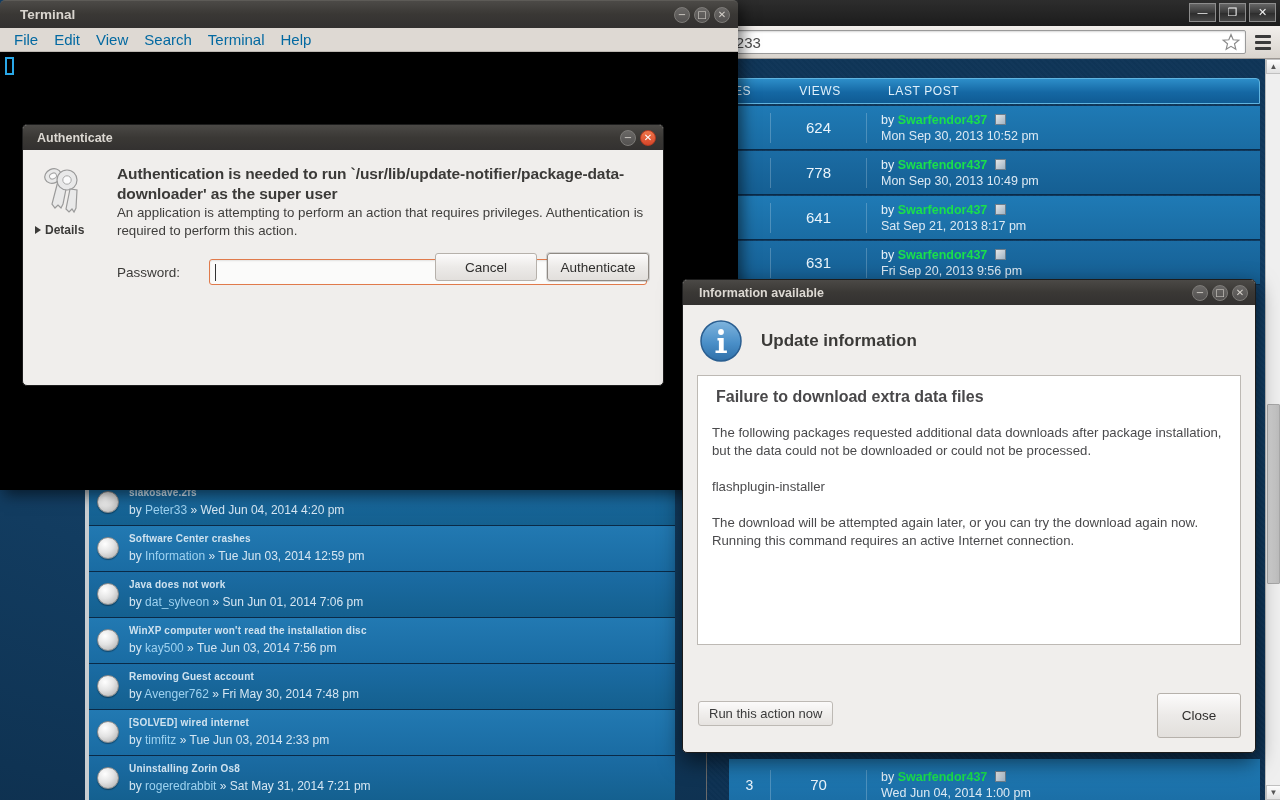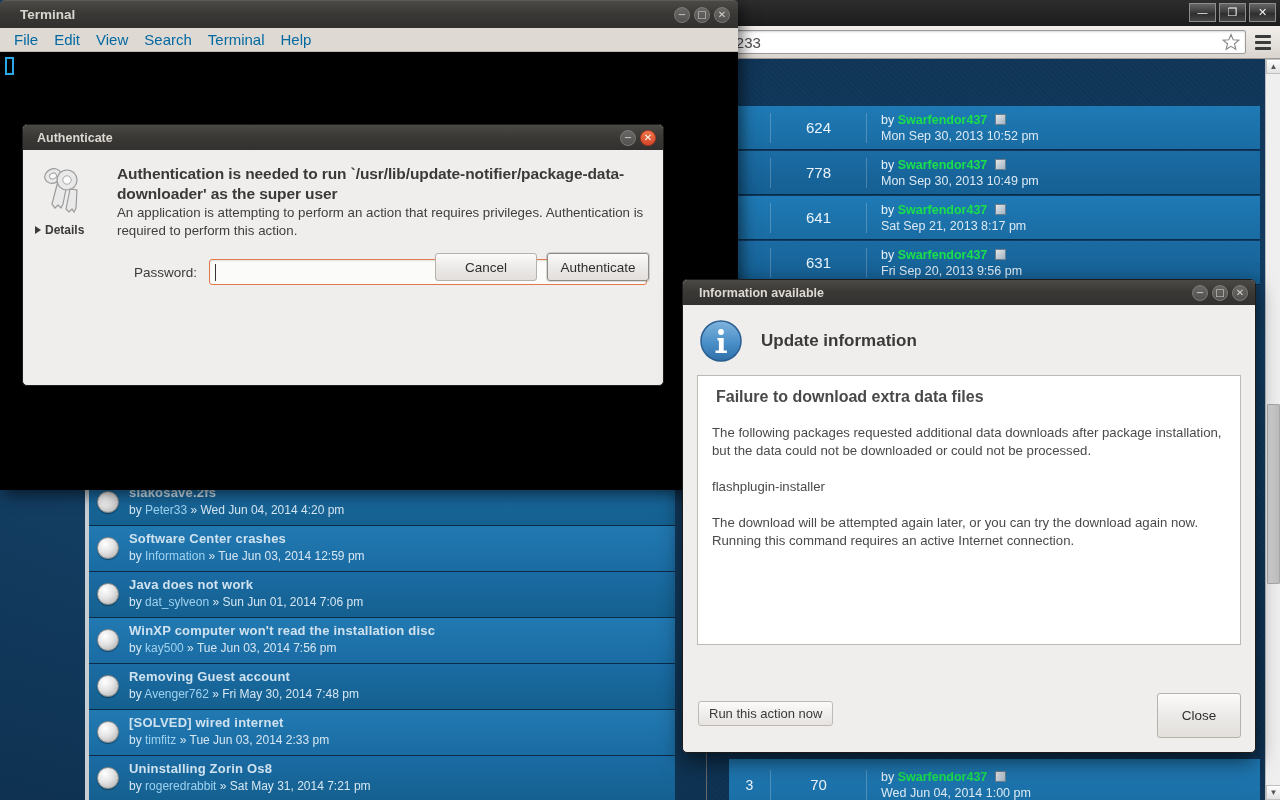--- a/index.html
+++ b/index.html
@@ -162,21 +162,21 @@
   .t-row.odd  { background: linear-gradient(180deg,#1b6ca4 0%,#14608f 100%); }
   .t-row.even { background: linear-gradient(180deg,#2279b2 0%,#1a6ca3 100%); }
   .t-bullet {
     position: absolute; left: 8px; top: 11px;
     width: 22px; height: 22px; border-radius: 50%;
     background: radial-gradient(circle at 35% 30%, #ffffff 0%, #e3e3e3 45%, #a9a9a9 100%);
     border: 1px solid #8c8c8c;
     box-shadow: 0 1px 1px rgba(0,0,0,.35);
   }
   .t-title {
-    font-size: 13px; font-weight: bold; color: #cfe2ef;
+    font-size: 10px; font-weight: bold; color: #cfe2ef;
     letter-spacing: .2px; line-height: 18px;
   }
   .t-meta { font-size: 12px; color: #d6e6f2; line-height: 16px; }
   .t-meta .t-author { color: #9ed2f0; }
 
   
   #terminal {
     position: absolute; left: 0; top: 0;
     width: 738px; height: 490px;
     box-shadow: 4px 5px 14px rgba(0,0,0,.55);
@@ -257,21 +257,21 @@
     letter-spacing: -.1px;
   }
   .ad-sub {
     margin-left: 78px; 
     font-size: 13.3px; color: #3f3e3c; line-height: 18px;
   }
   .ad-pwrow {
     margin-left: 78px; margin-top: 19px;
     display: flex; align-items: center;
   }
-  .ad-pwlabel { font-size: 13.5px; color: #3b3a38; width: 92px; text-align: right; padding-right: 12px; }
+  .ad-pwlabel { font-size: 13.5px; color: #3b3a38; width: 92px; padding-right: 12px; }
   .ad-pwinput {
     flex: 1; height: 26px;
     background: #fbfbfa;
     border: 1px solid #e07a4b;
     border-radius: 3px;
     box-shadow: inset 0 1px 2px rgba(0,0,0,.1);
     position: relative;
   }
   .ad-caret {
     position: absolute; left: 5px; top: 4px;
@@ -383,20 +383,25 @@
       </div>
       <div class="br-menu">
         <i></i>
           <i></i>
           <i></i>
       </div>
     </div>
 
     <div class="br-content">
 
+      <div class="f-header">
+        <div class="c-replies">ES</div>
+        <div class="c-views">VIEWS</div>
+        <div class="c-last">LAST POST</div>
+      </div>
 
       <div class="f-row even" style="top:47px;">
         <div class="c-replies"></div>
         <div class="c-views">624</div>
         <div class="c-last">
           <div><span>by</span>
             <span class="f-author">Swarfendor437</span>
             <span class="f-goicon"></span></div>
           <div class="f-date">Mon Sep 30, 2013 10:52 pm</div>
         </div>

